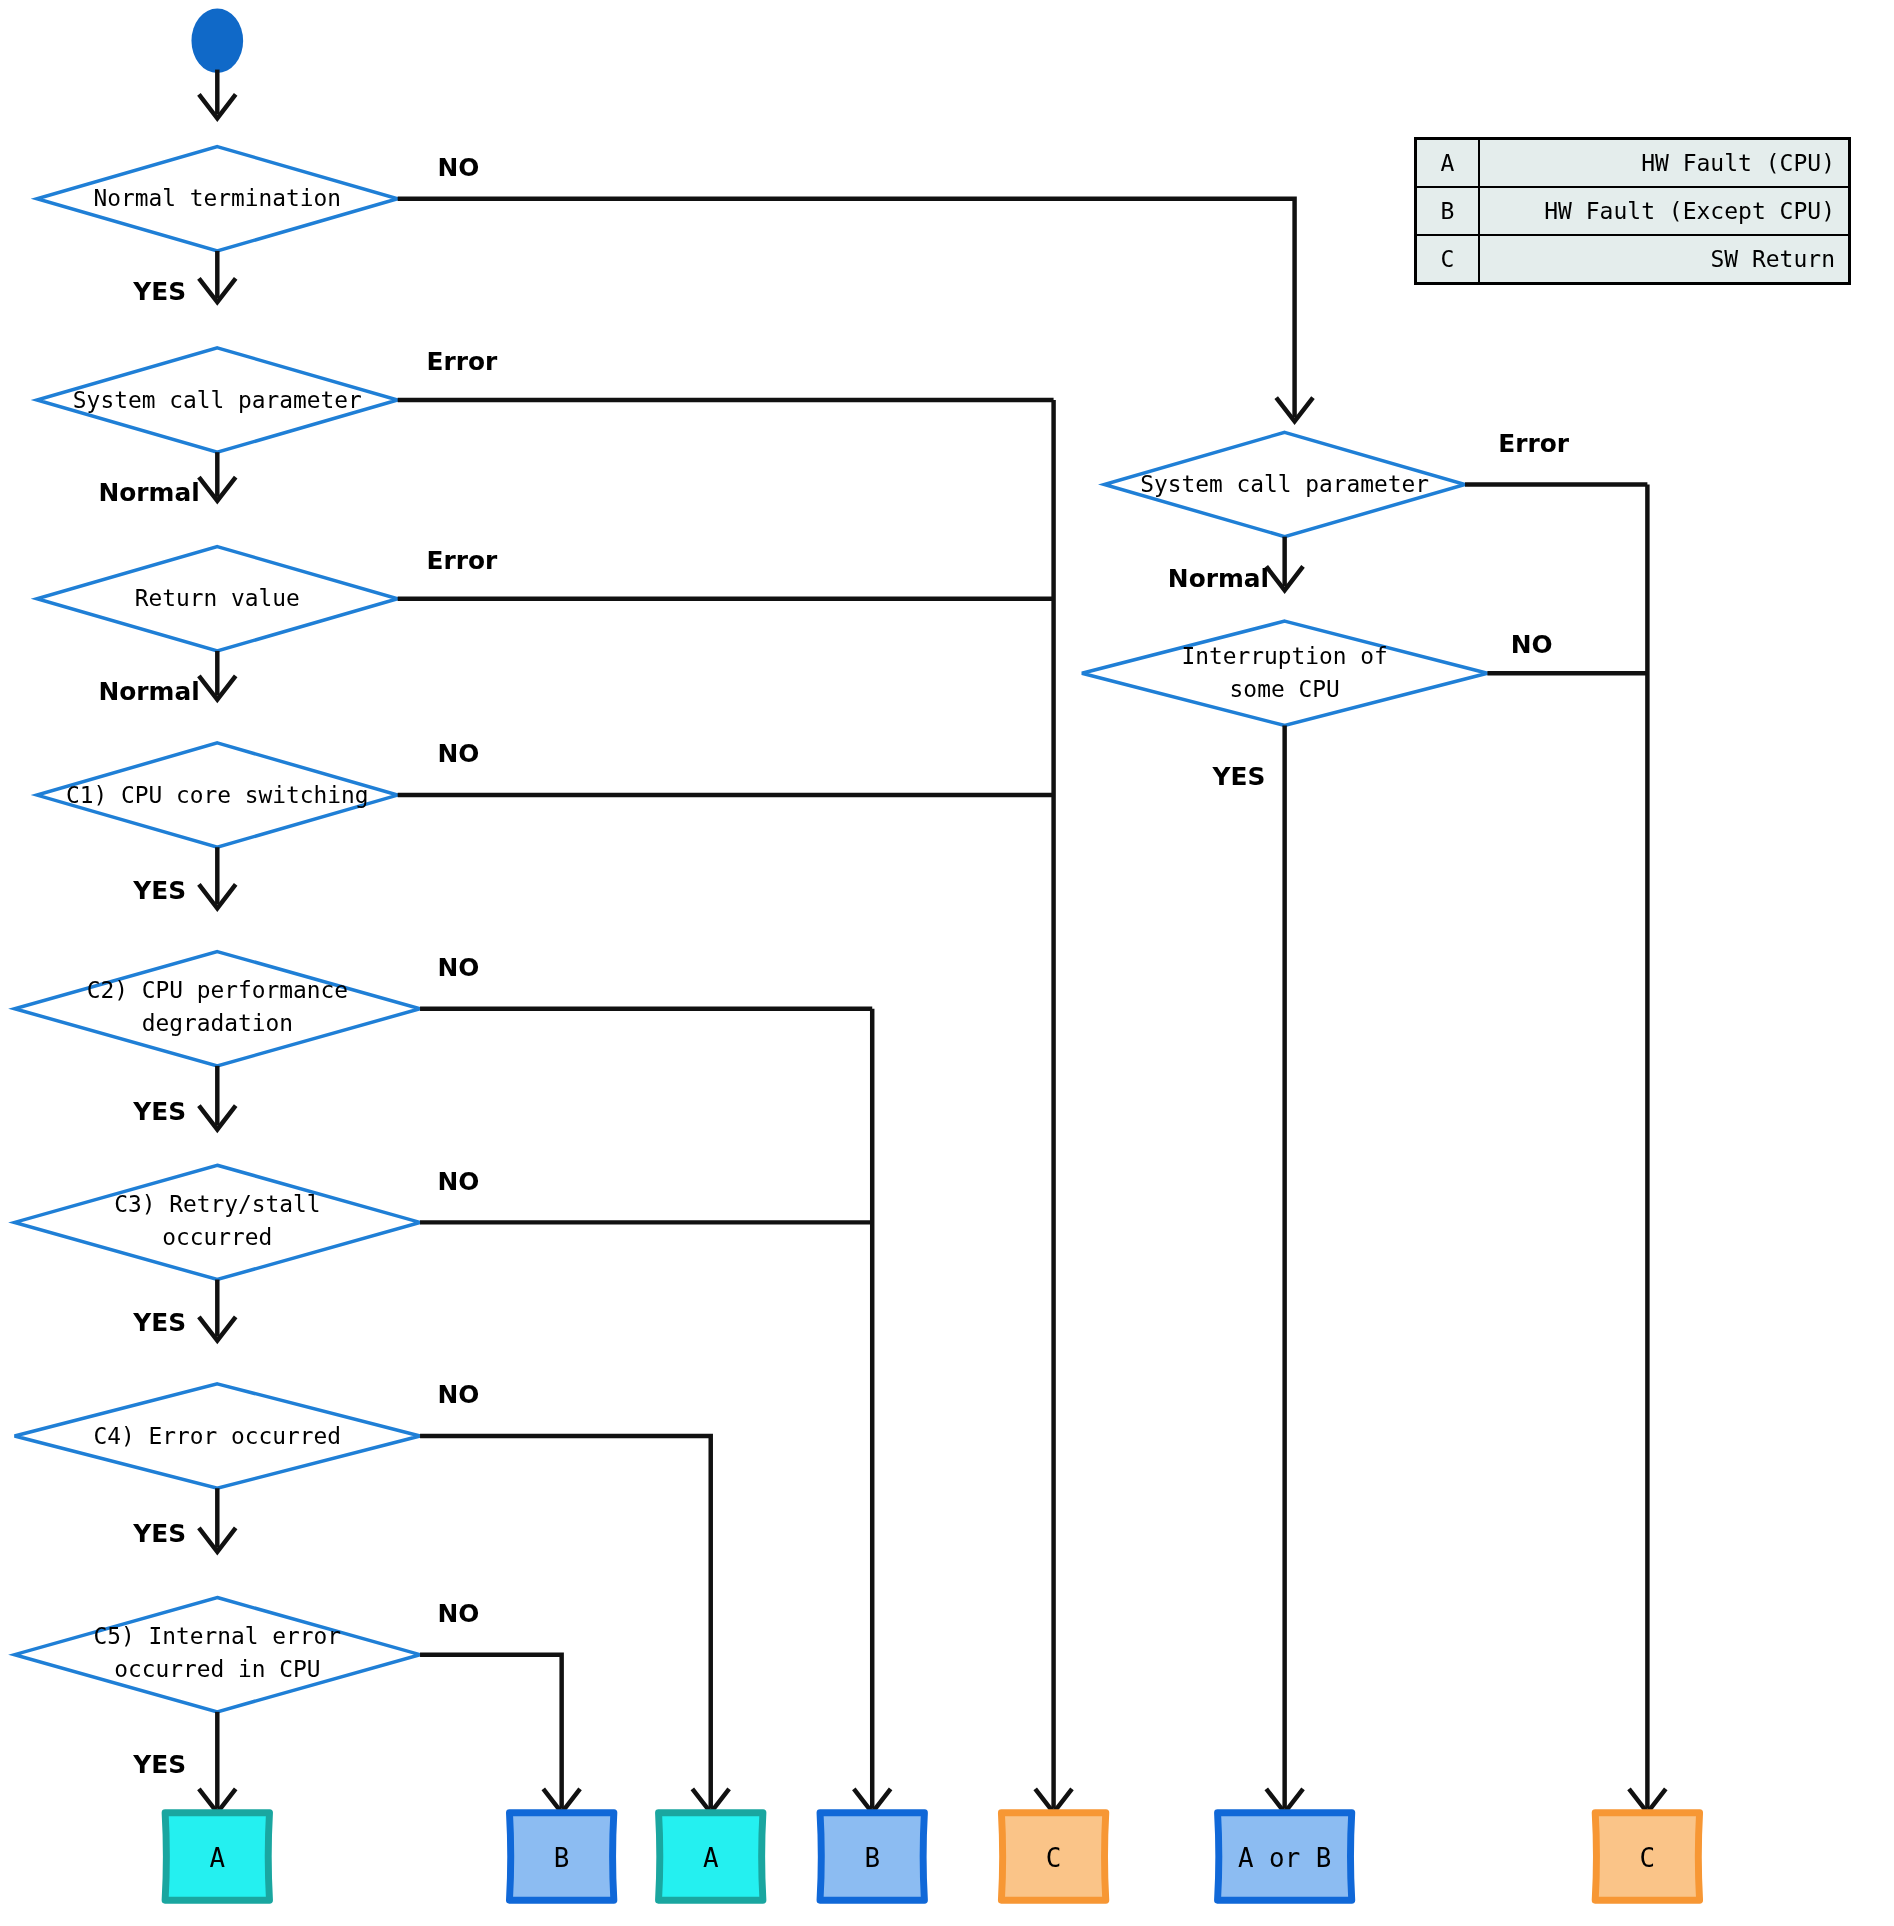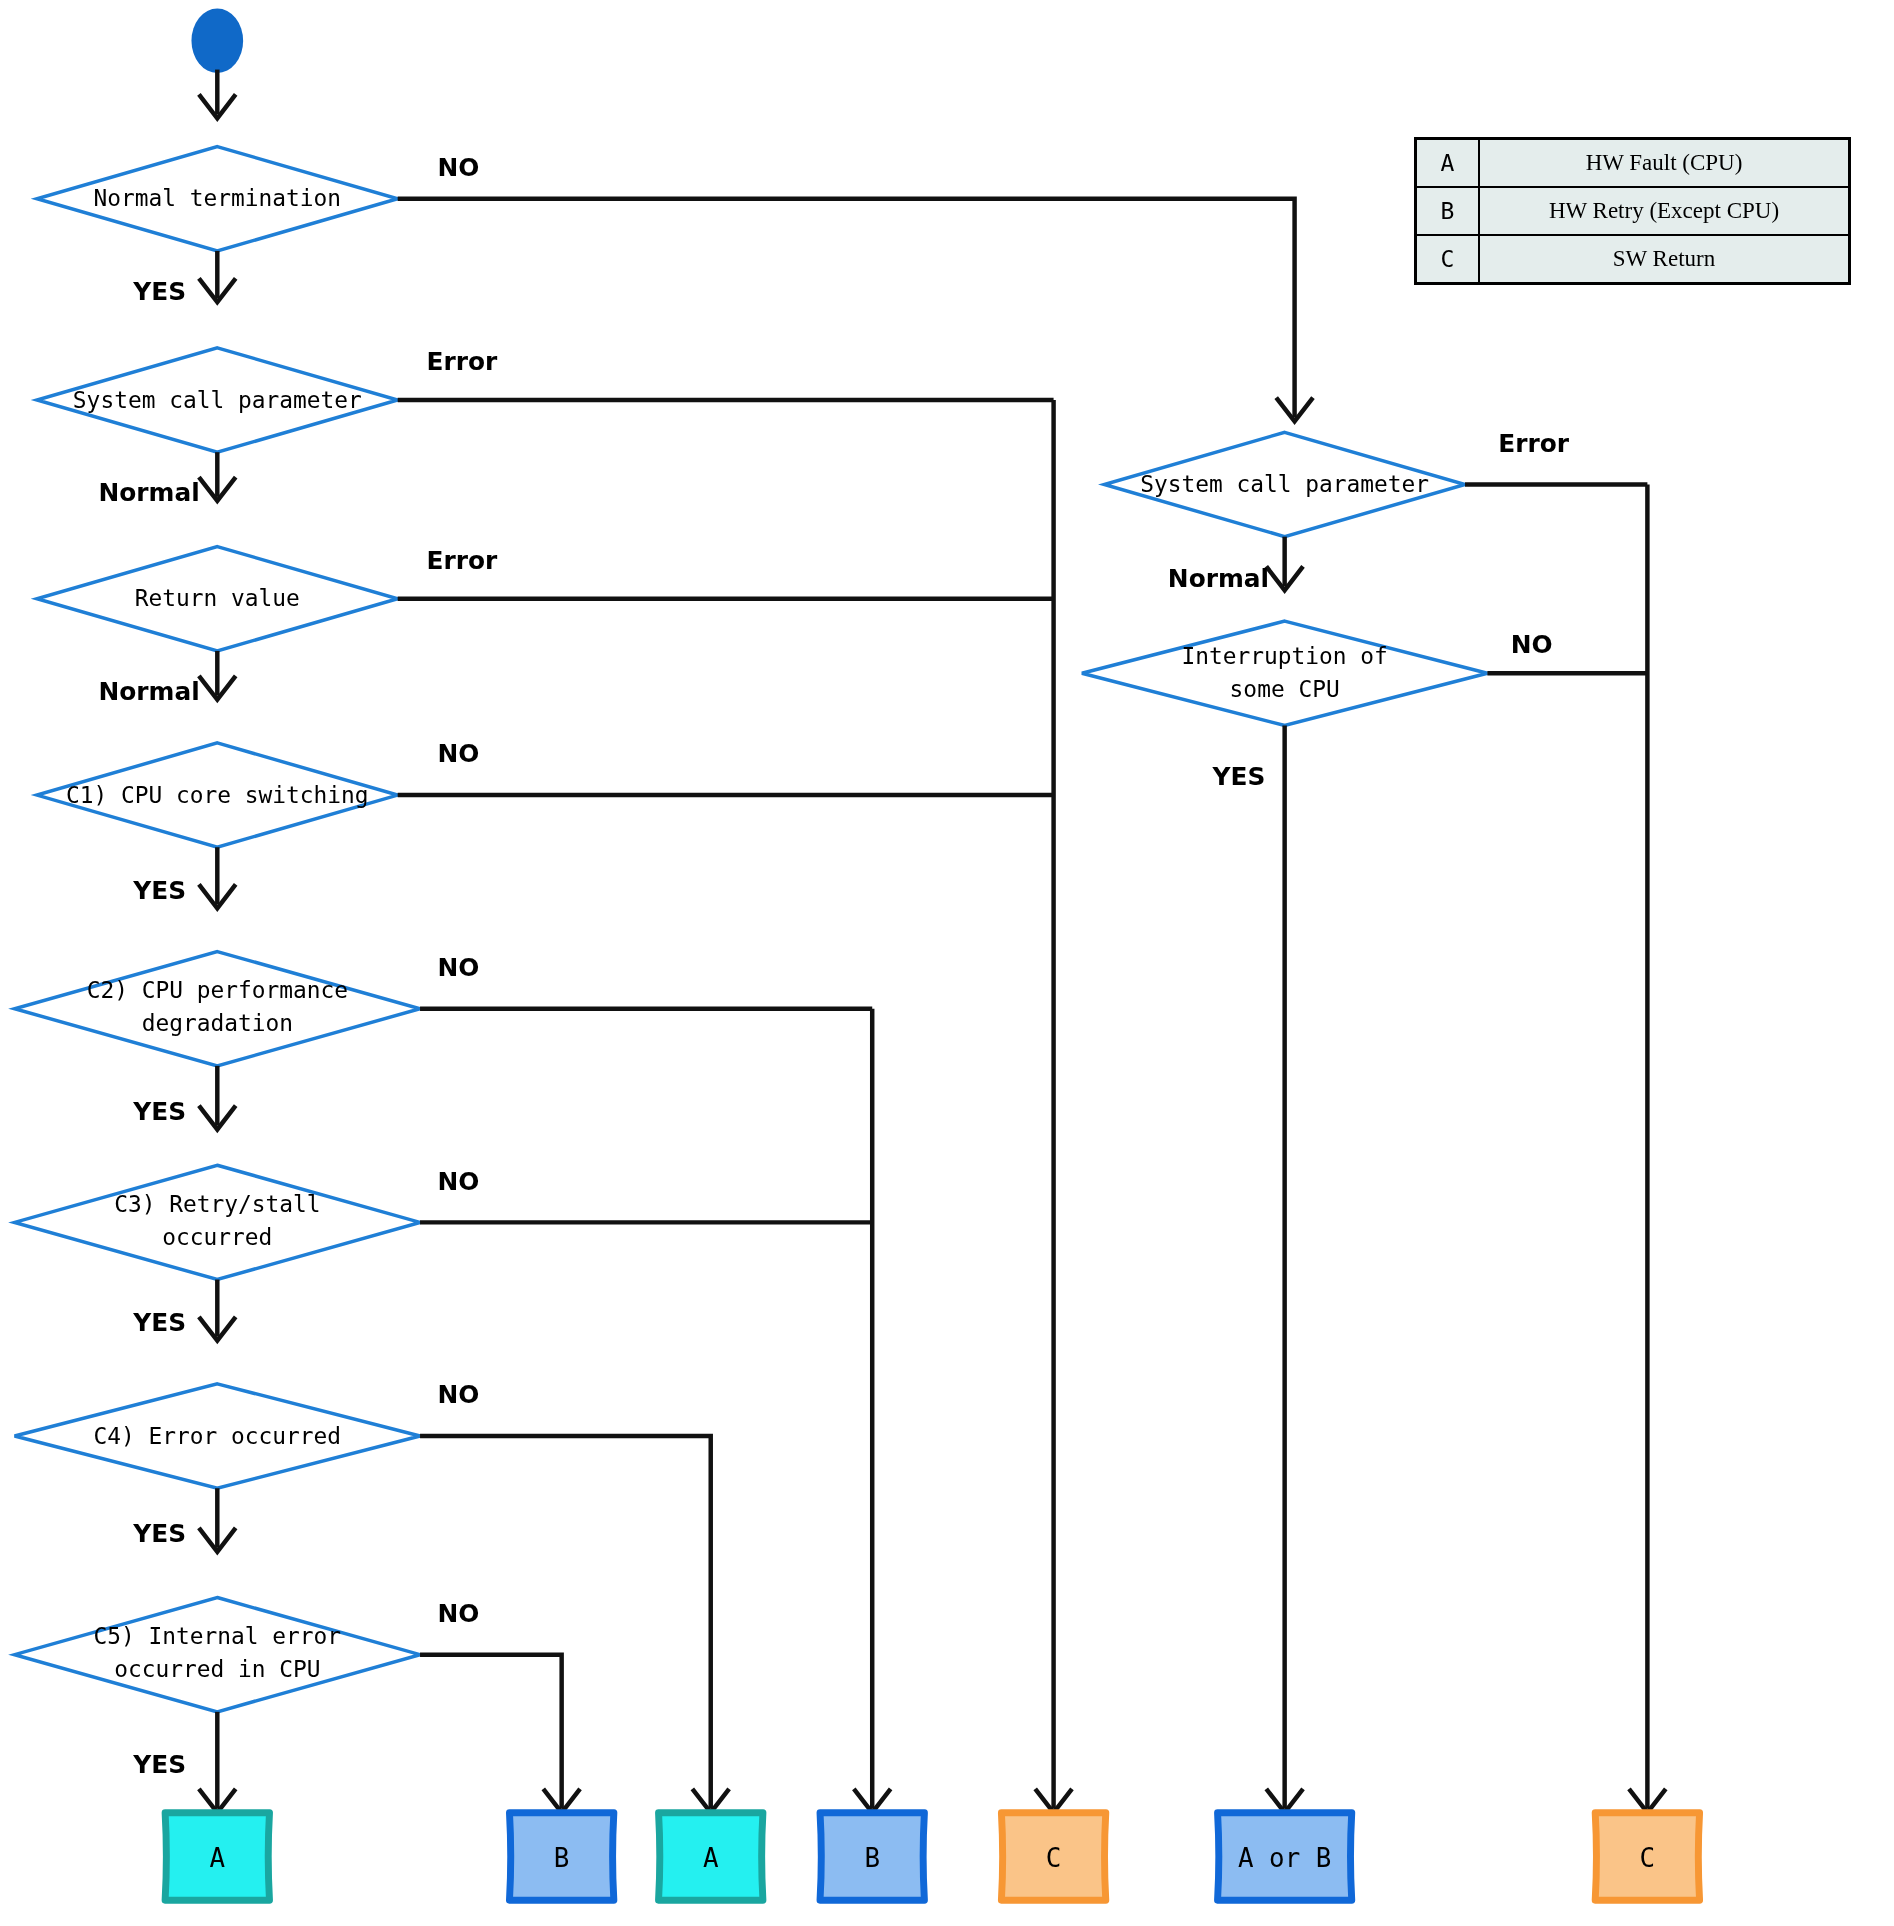--- a/index.html
+++ b/index.html
@@ -79,22 +79,21 @@
     color: #000000;
     padding: 10px 13px;
     white-space: pre;
     vertical-align: middle;
   }
   .legend-table td.key-cell {
     width: 35px;
     text-align: center;
   }
   .legend-table td.val-cell {
-    text-align: center;
-    font-family: Liberation Serif, serif;
+    text-align: right;
   }
 </style>
 </head>
 <body>
 
 <div id="flow-root">
 
   <svg class="flow-svg" viewBox="0 0 3813 3876" xmlns="http://www.w3.org/2000/svg">
 
     <ellipse cx="437" cy="82" rx="52" ry="65" fill="#1069c8"></ellipse>
@@ -241,21 +240,21 @@
   </svg>
 
   <table class="legend-table" style="left:1414px; top:137px; width:437px;">
     <tbody>
       <tr>
         <td class="key-cell">A</td>
         <td class="val-cell">HW Fault (CPU)</td>
       </tr>
       <tr>
         <td class="key-cell">B</td>
-        <td class="val-cell">HW Retry (Except CPU)</td>
+        <td class="val-cell">HW Fault (Except CPU)</td>
       </tr>
       <tr>
         <td class="key-cell">C</td>
         <td class="val-cell">SW Return</td>
       </tr>
     </tbody>
   </table>
 
 </div>
 

